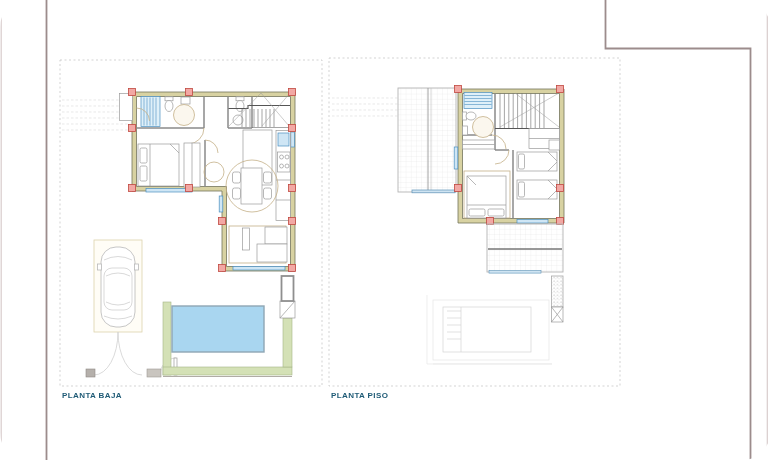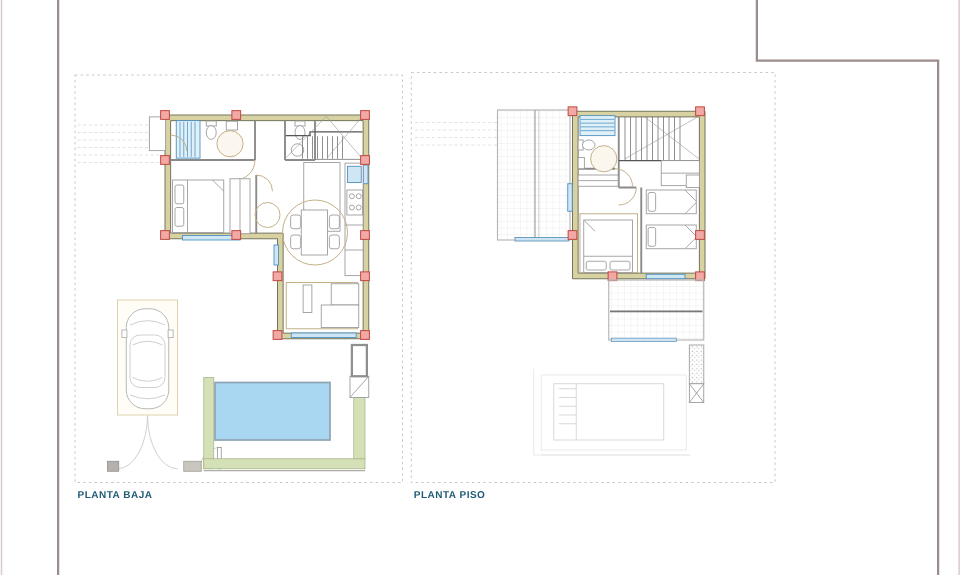--- a/index.html
+++ b/index.html
@@ -1,17 +1,17 @@
 <!DOCTYPE html>
 <html style="--wall-fill: #d8d2a2; --wall-line: #74745c; --column-fill: #f2a8a4; --column-line: #c04840; --window-fill: #cfe6f5; --window-line: #4a8fc0; --shower-fill: #dff0f9; --pool-fill: #a9d6f0; --pool-line: #8fa6b4; --terrace-fill: #d4e1b6; --terrace-line: #a4b488; --furniture-line: #c4b088; --fixture-line: #9a9a9a; --stair-line: #6a6a6a; --grid-border: #b4b4b4; --plot-dash: #c8c8c8; --ghost: #d4d4d4; --frame-line: #9c8c8c; --label-text: #1f5b76;"><head>
 <meta charset="utf-8">
 <style>
   html,body{margin:0;padding:0;background:#fff;}
   .canvas{position:relative;width:770px;height:460px;background:#ffffff;overflow:hidden;
-          font-family:"Liberation Sans",sans-serif;}
+          font-family:"Liberation Sans",sans-serif;border-radius:27px;}
   svg{position:absolute;left:0;top:0;}
 
   
   .wall   {fill:var(--wall-fill);stroke:var(--wall-line);stroke-width:.8;fill-rule:evenodd;}
   .col    {fill:var(--column-fill);stroke:var(--column-line);stroke-width:.8;}
   .win    {fill:var(--window-fill);stroke:var(--window-line);stroke-width:.7;}
   .shower {fill:var(--shower-fill);stroke:var(--window-line);stroke-width:.7;}
   .stripe {stroke:var(--window-line);stroke-width:.6;fill:none;}
   .part   {stroke:#8a8a8a;stroke-width:1.5;fill:none;}
   .thin   {stroke:var(--fixture-line);stroke-width:.7;fill:#ffffff;}

